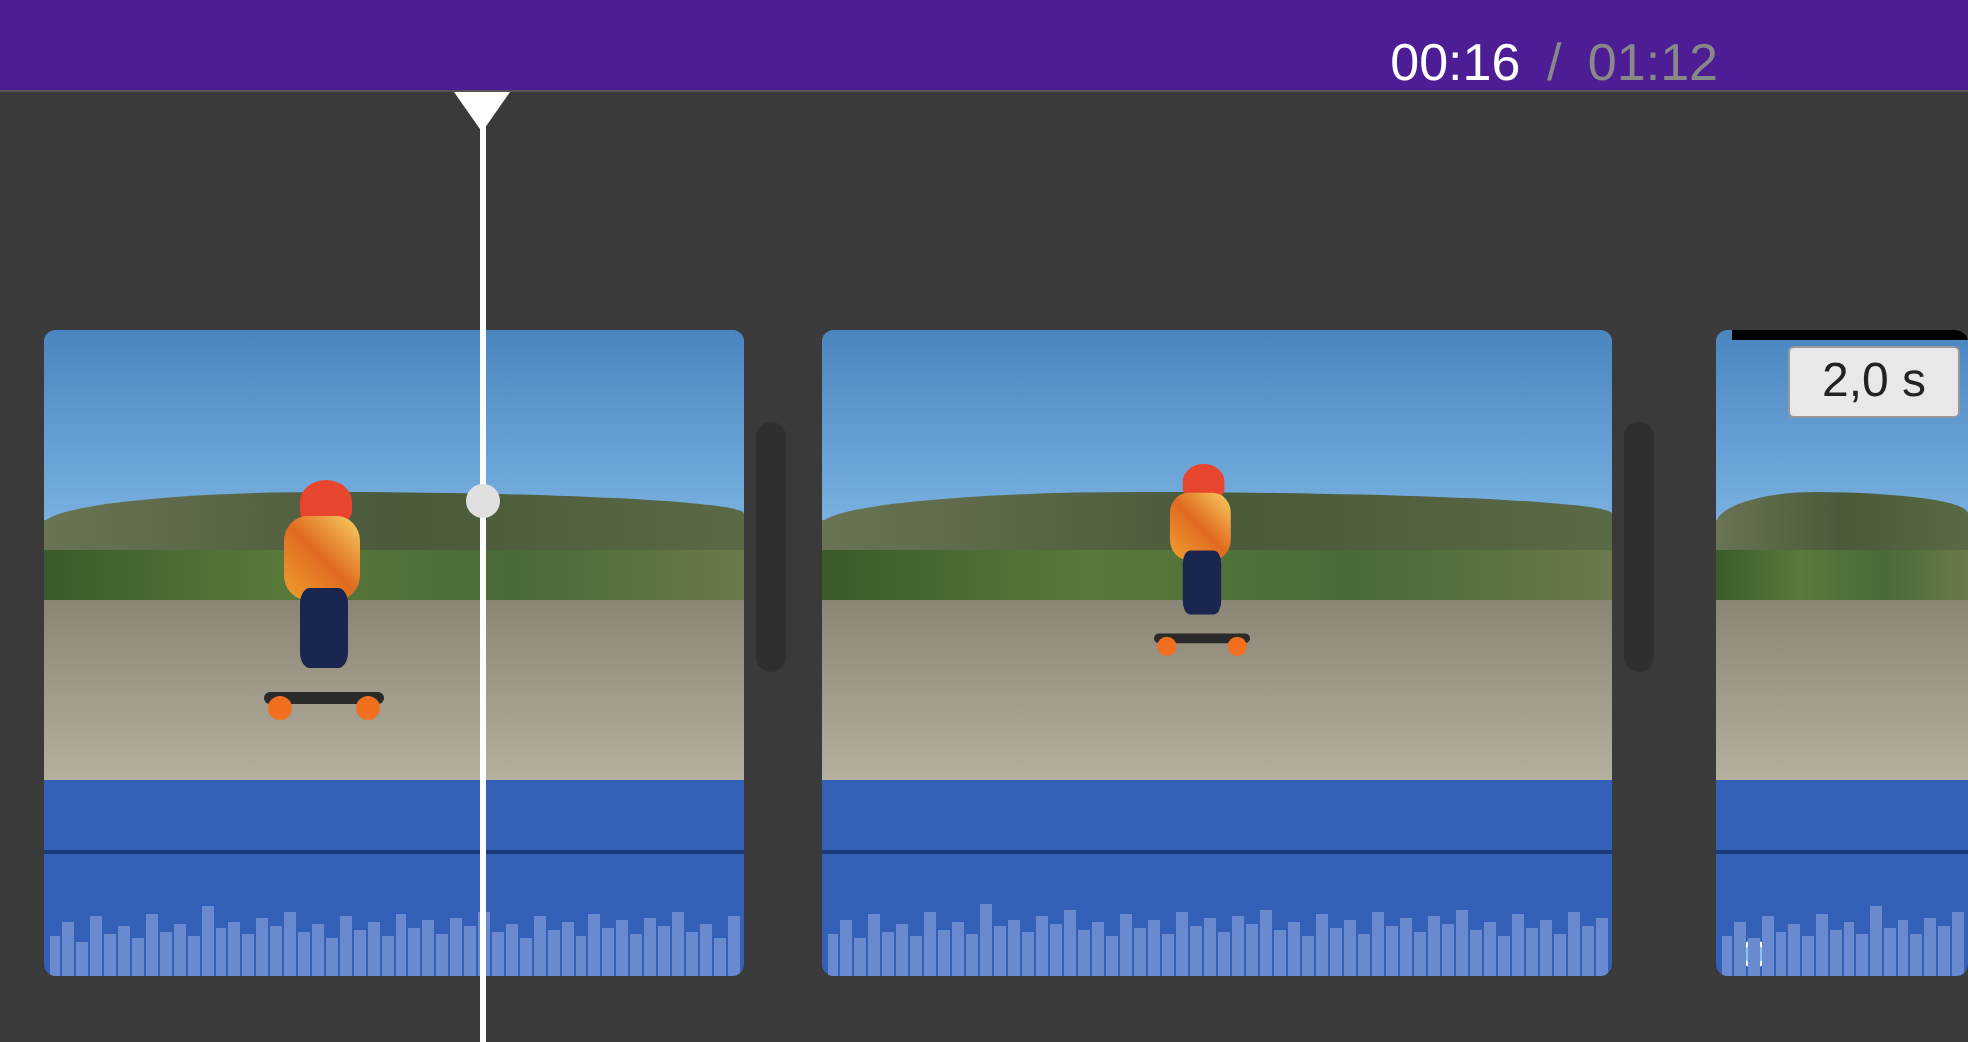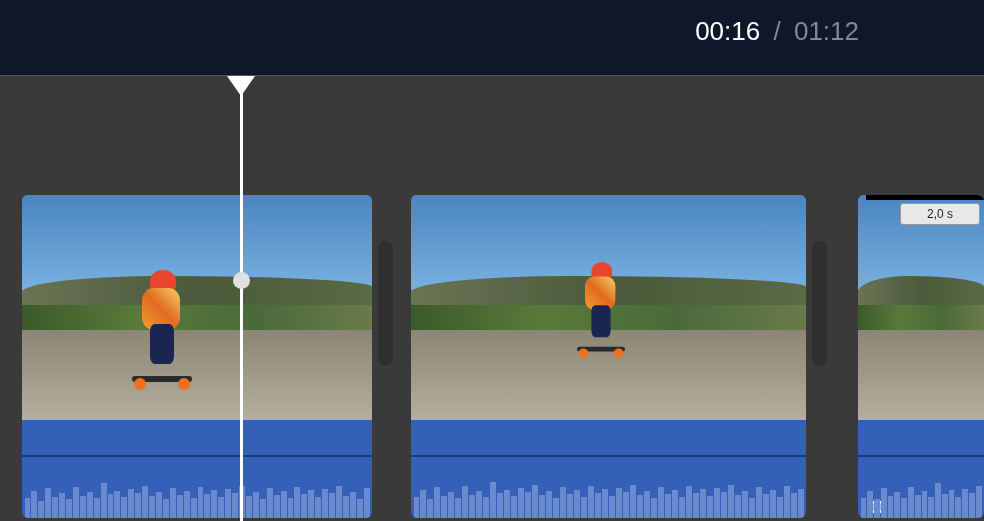--- a/index.html
+++ b/index.html
@@ -5,22 +5,22 @@
     * { margin: 0; padding: 0; box-sizing: border-box; }
     body {
       width: 984px;
       height: 521px;
       background: #3a3a3a;
       font-family: -apple-system, "Helvetica Neue", Helvetica, Arial, sans-serif;
       overflow: hidden;
       position: relative;
     }
     .header {
-      height: 76px;
-      background: #0f172a;
+      height: 46px;
+      background: #4c1d95;
       position: relative;
       border-bottom: 1px solid #555;
     }
     .timecode {
       position: absolute;
       right: 125px;
       top: 16px;
       font-size: 26px;
       font-weight: 400;
     }
@@ -92,22 +92,22 @@
     }
     .th1 { left: 378px; }
     .th2 { left: 812px; }
     
     .duration-badge {
       position: absolute;
       top: 8px;
       right: 4px;
       background: #e8e8e8;
       color: #222;
-      font-size: 12px;
-      padding: 3px 26px;
+      font-size: 24px;
+      padding: 3px 16px;
       border-radius: 3px;
       border: 1px solid #999;
     }
     .black-bar {
       position: absolute; top: 0; left: 8px; right: 0; height: 5px; background: #000;
     }
     
     .keyframe-dot {
       position: absolute;
       width: 14px; height: 14px;

